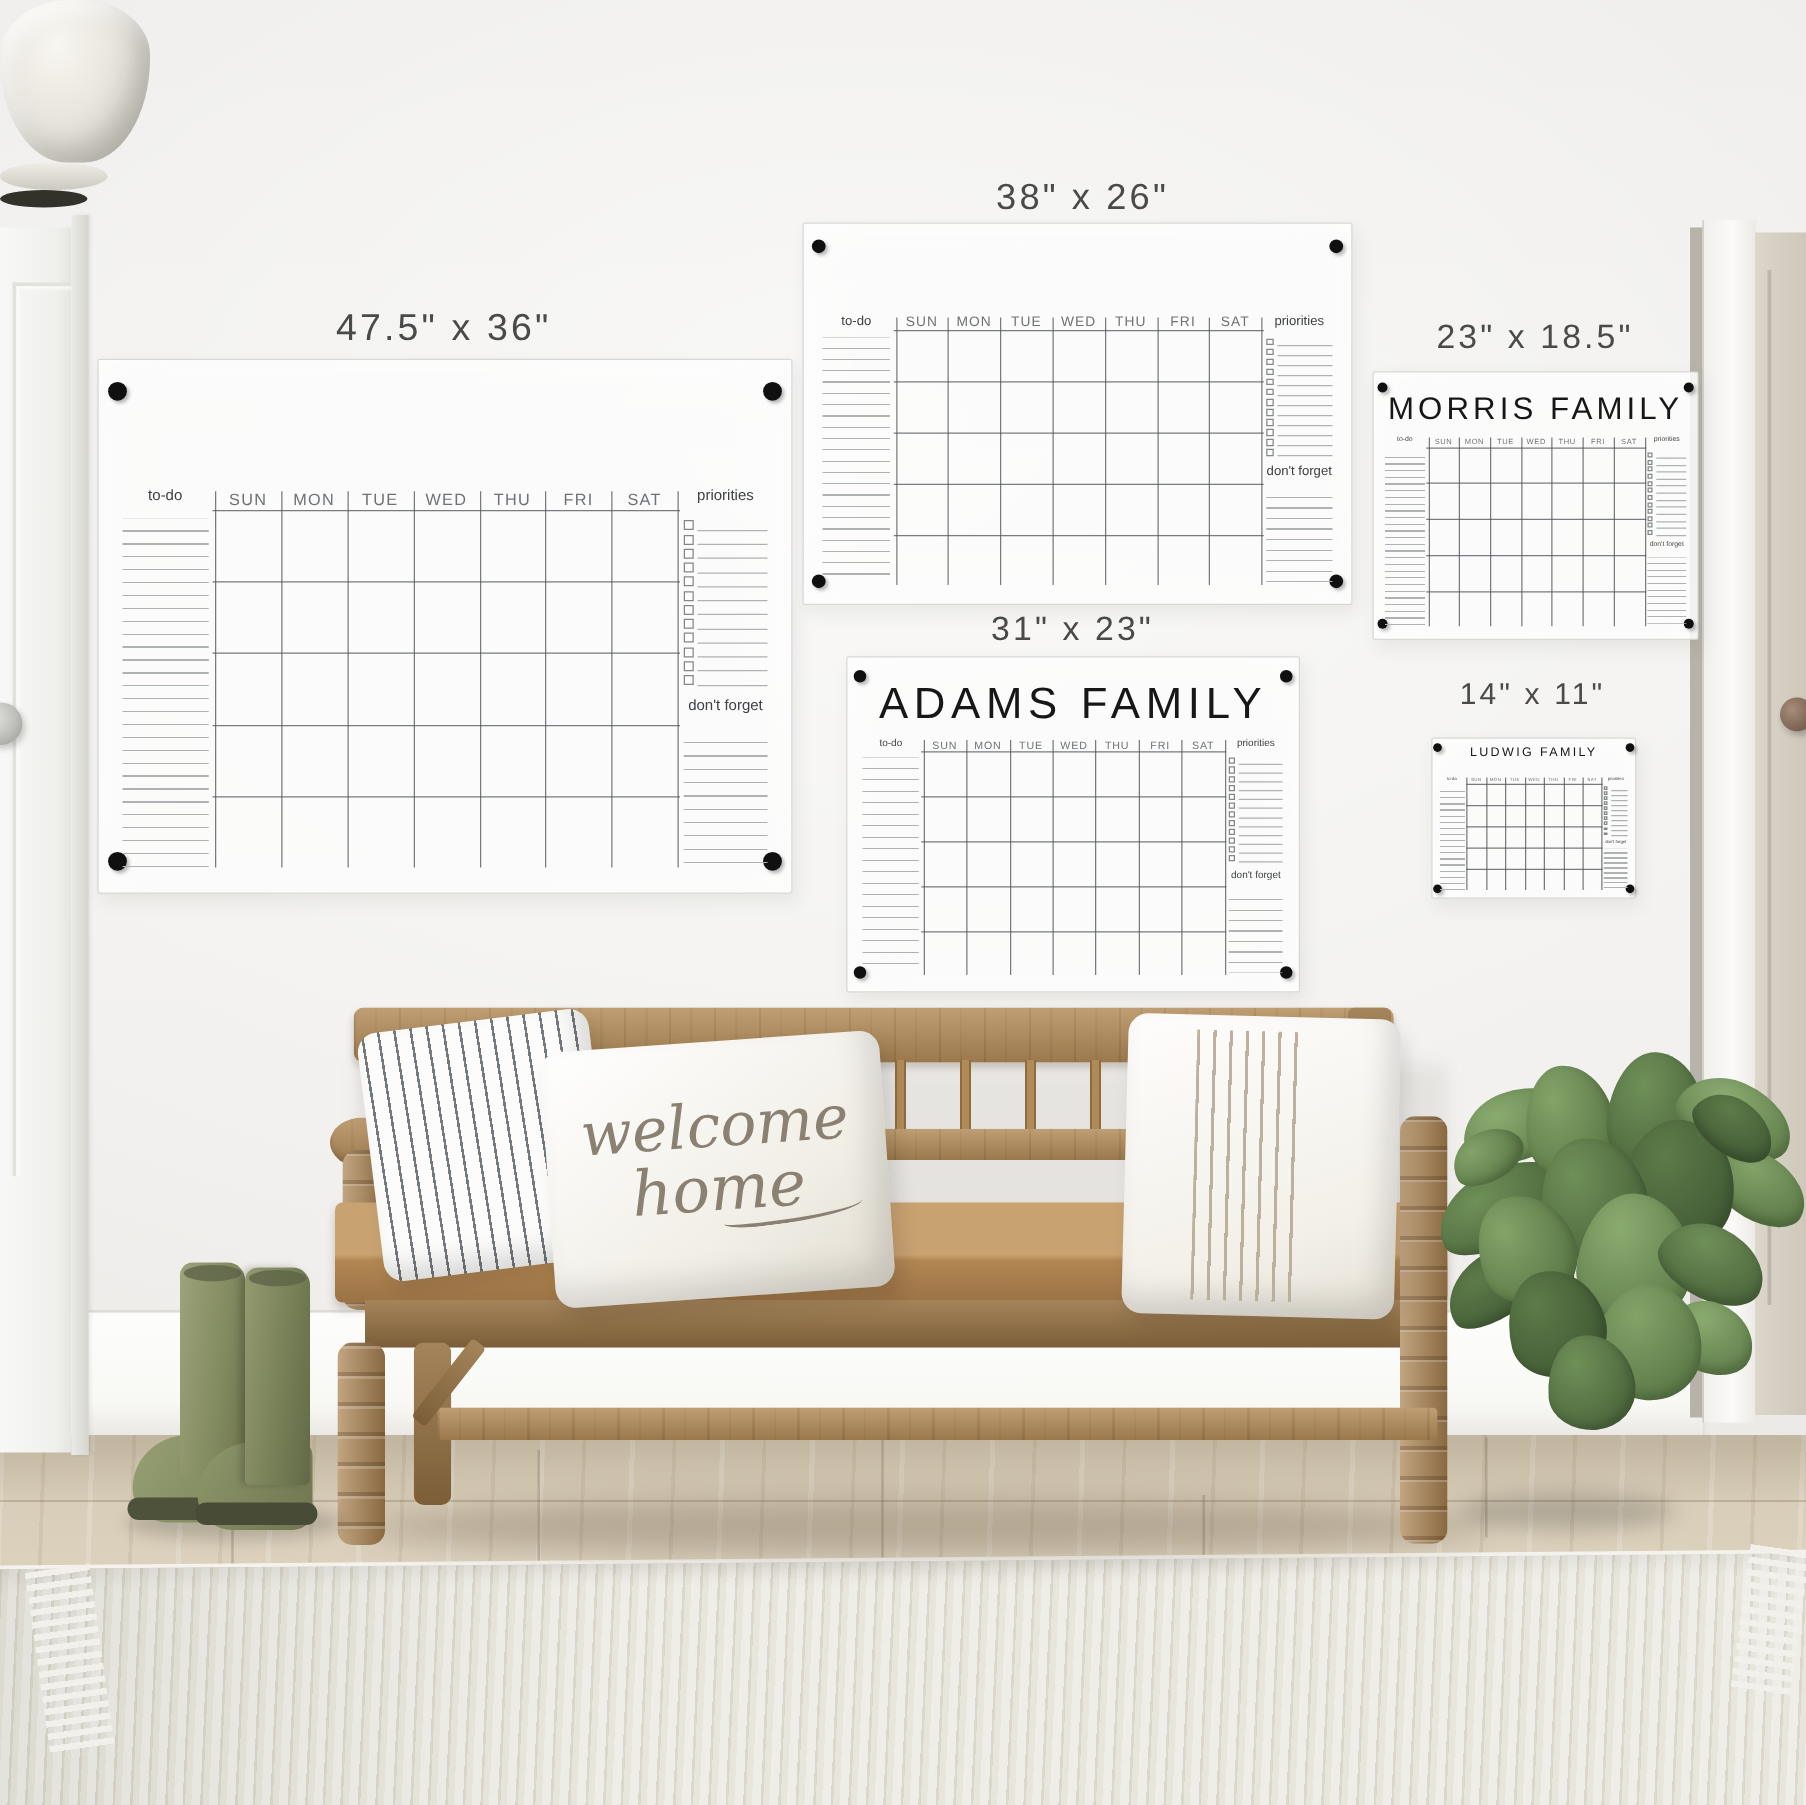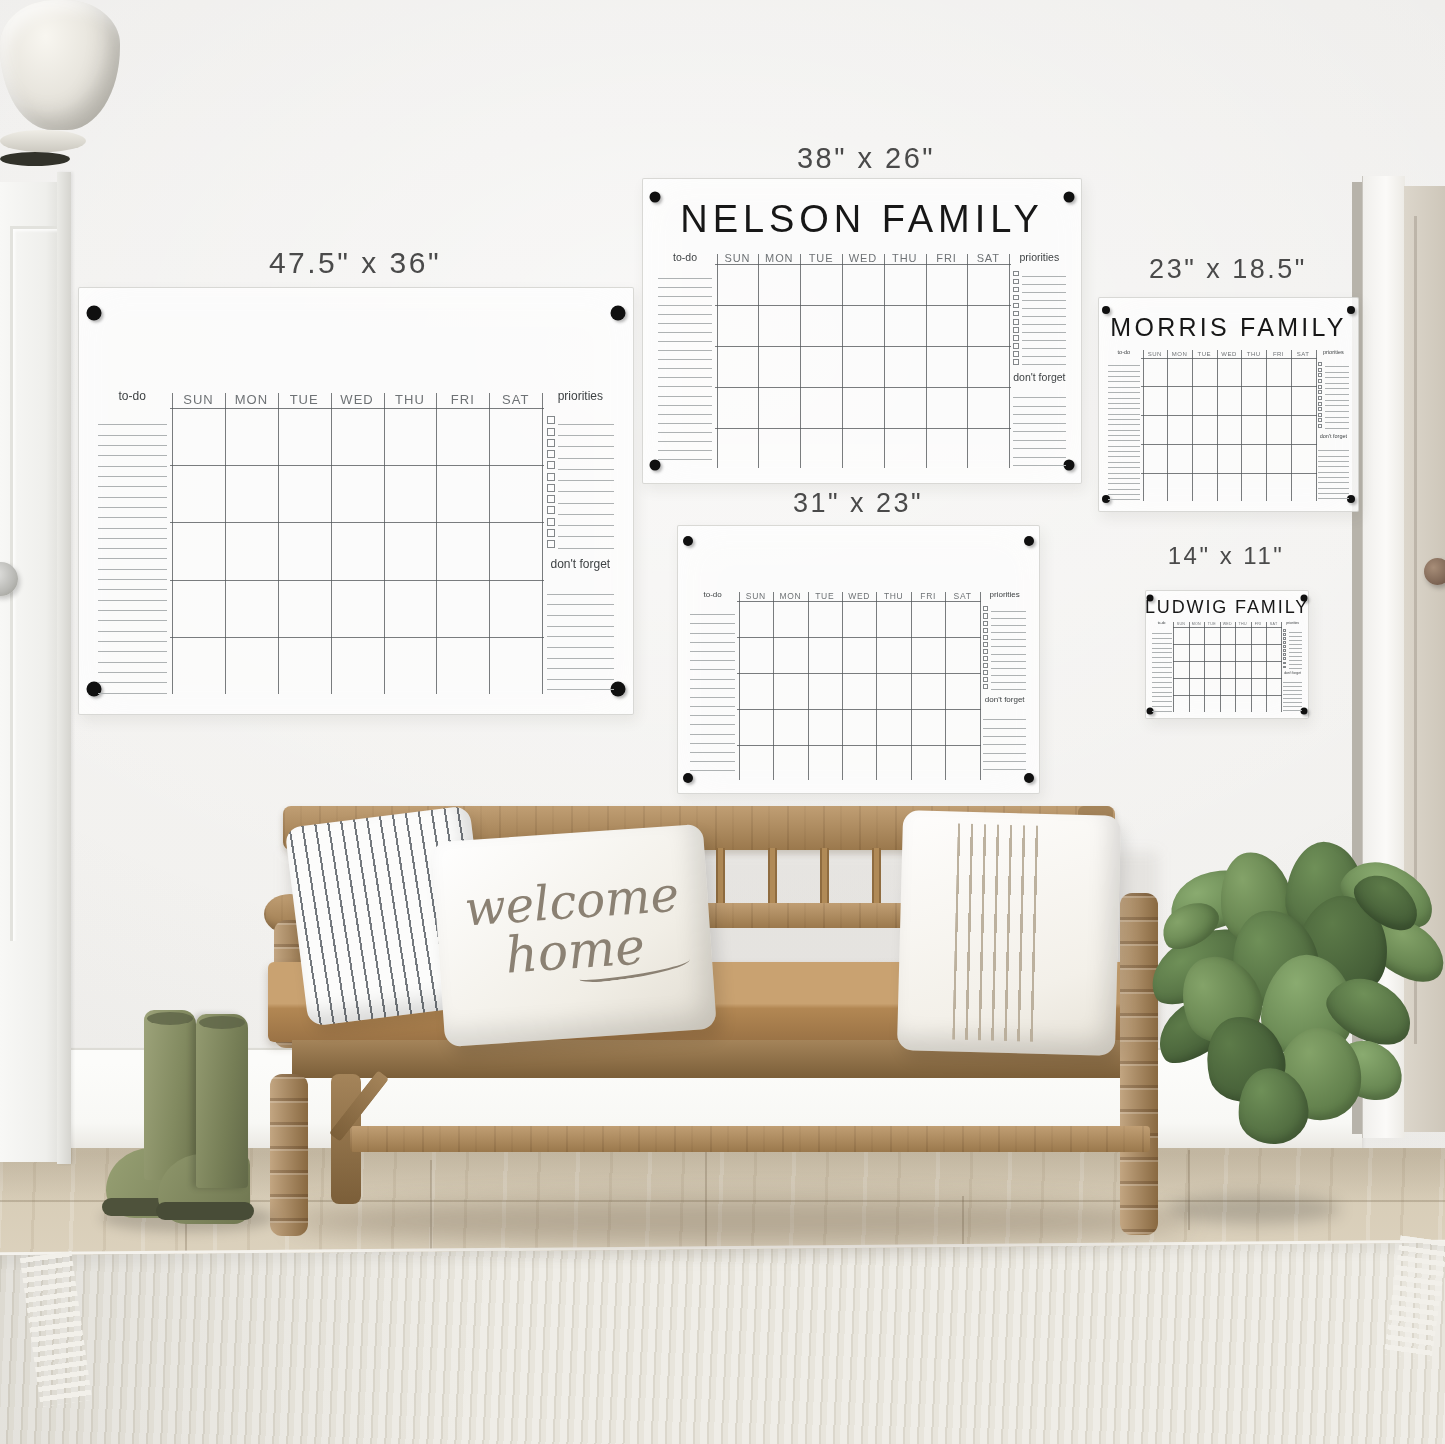--- a/index.html
+++ b/index.html
@@ -231,21 +231,20 @@
           <div class="pri-line" style="left: 11.1025px; right: 0px; top: 0px; height: 9.0028px;"></div>
         </div>
         <div style="left: 468.13px; top: 250.737px; width: 66.48px; height: 11.2535px;">
           <div class="pri-box" style="left: 0px; top: 1.35042px; width: 8.10252px; height: 8.10252px;"></div>
           <div class="pri-line" style="left: 11.1025px; right: 0px; top: 0px; height: 9.0028px;"></div>
         </div>
         <div class="ruled" style="left: 468.13px; top: 296.07px; width: 66.48px; height: 106.5px; background: repeating-linear-gradient(rgba(0, 0, 0, 0) 0px, rgba(0, 0, 0, 0) 9.65px, rgb(174, 178, 179) 9.65px, rgb(174, 178, 179) 10.65px);"></div>
       </div>
       <div class="size-label" style="left: 866px; top: 142px; font-size: 29px;">38" x 26"</div>
       <div class="board" style="left: 642px; top: 178px; width: 438px; height: 304px;">
-        <div class="board-title" style="left: 50%; top: 18.848px; transform: translateX(-50%); font-size: 38px; letter-spacing: 4.94px;">NELSON FAMILY</div>
         <div class="dot" style="left: 11.826px; top: 17.632px; width: 11px; height: 11px; transform: translate(-50%, -50%);"></div>
         <div class="dot" style="left: 426.174px; top: 17.632px; width: 11px; height: 11px; transform: translate(-50%, -50%);"></div>
         <div class="dot" style="left: 11.826px; top: 286.368px; width: 11px; height: 11px; transform: translate(-50%, -50%);"></div>
         <div class="dot" style="left: 426.174px; top: 286.368px; width: 11px; height: 11px; transform: translate(-50%, -50%);"></div>
         <div class="small-label" style="left: 42.048px; top: 72.352px; font-size: 10.5px;">to-do</div>
         <div class="small-label" style="left: 396.39px; top: 72.352px; font-size: 10.5px;">priorities</div>
         <div class="small-label" style="left: 396.39px; top: 192.128px; font-size: 10.5px;">don't forget</div>
         <div class="ruled" style="left: 14.892px; top: 90.592px; width: 54.312px; height: 198.816px; background: repeating-linear-gradient(rgba(0, 0, 0, 0) 0px, rgba(0, 0, 0, 0) 8.03709px, rgb(174, 178, 179) 8.03709px, rgb(174, 178, 179) 9.03709px);"></div>
         <div style="left: 73.584px; top: 73.872px; width: 292.584px; height: 10.944px; display: flex;">
           <span class="day-cell" style="font-size: 11px;">SUN</span>
@@ -397,20 +396,21 @@
           <div class="pri-line" style="left: 7.05126px; right: 0px; top: 0px; height: 4.5014px;"></div>
         </div>
         <div style="left: 218.855px; top: 125.368px; width: 31.08px; height: 5.62675px;">
           <div class="pri-box" style="left: 0px; top: 0.67521px; width: 4.05126px; height: 4.05126px;"></div>
           <div class="pri-line" style="left: 7.05126px; right: 0px; top: 0px; height: 4.5014px;"></div>
         </div>
         <div class="ruled" style="left: 218.855px; top: 148.035px; width: 31.08px; height: 53.25px; background: repeating-linear-gradient(rgba(0, 0, 0, 0) 0px, rgba(0, 0, 0, 0) 4.325px, rgb(174, 178, 179) 4.325px, rgb(174, 178, 179) 5.325px);"></div>
       </div>
       <div class="size-label" style="left: 858px; top: 488px; font-size: 27px;">31" x 23"</div>
       <div class="board" style="left: 677px; top: 525px; width: 361px; height: 267px;">
+        <div class="board-title" style="left: 50%; top: 16.554px; transform: translateX(-50%); font-size: 35px; letter-spacing: 4.55px;">ADAMS FAMILY</div>
         <div class="dot" style="left: 9.747px; top: 15.486px; width: 10px; height: 10px; transform: translate(-50%, -50%);"></div>
         <div class="dot" style="left: 351.253px; top: 15.486px; width: 10px; height: 10px; transform: translate(-50%, -50%);"></div>
         <div class="dot" style="left: 9.747px; top: 251.514px; width: 10px; height: 10px; transform: translate(-50%, -50%);"></div>
         <div class="dot" style="left: 351.253px; top: 251.514px; width: 10px; height: 10px; transform: translate(-50%, -50%);"></div>
         <div class="small-label" style="left: 34.656px; top: 63.546px; font-size: 8px;">to-do</div>
         <div class="small-label" style="left: 326.705px; top: 63.546px; font-size: 8px;">priorities</div>
         <div class="small-label" style="left: 326.705px; top: 168.744px; font-size: 8px;">don't forget</div>
         <div class="ruled" style="left: 12.274px; top: 79.566px; width: 44.764px; height: 174.618px; background: repeating-linear-gradient(rgba(0, 0, 0, 0) 0px, rgba(0, 0, 0, 0) 8.19042px, rgb(174, 178, 179) 8.19042px, rgb(174, 178, 179) 9.19042px);"></div>
         <div style="left: 60.648px; top: 64.881px; width: 241.148px; height: 9.612px; display: flex;">
           <span class="day-cell" style="font-size: 8.5px;">SUN</span>
@@ -479,21 +479,21 @@
           <div class="pri-line" style="left: 8.07834px; right: 0px; top: 0px; height: 5.6426px;"></div>
         </div>
         <div style="left: 305.045px; top: 157.152px; width: 43.32px; height: 7.05325px;">
           <div class="pri-box" style="left: 0px; top: 0.84639px; width: 5.07834px; height: 5.07834px;"></div>
           <div class="pri-line" style="left: 8.07834px; right: 0px; top: 0px; height: 5.6426px;"></div>
         </div>
         <div class="ruled" style="left: 305.045px; top: 185.565px; width: 43.32px; height: 66.75px; background: repeating-linear-gradient(rgba(0, 0, 0, 0) 0px, rgba(0, 0, 0, 0) 7.34375px, rgb(174, 178, 179) 7.34375px, rgb(174, 178, 179) 8.34375px);"></div>
       </div>
       <div class="size-label" style="left: 1226px; top: 542px; font-size: 24px;">14" x 11"</div>
       <div class="board" style="left: 1145px; top: 590px; width: 162px; height: 127px;">
-        <div class="board-title" style="left: 50%; top: 6.35px; transform: translateX(-50%); font-size: 18px; letter-spacing: 1.885px;">LUDWIG FAMILY</div>
+        <div class="board-title" style="left: 50%; top: 6.35px; transform: translateX(-50%); font-size: 10px; letter-spacing: 1.885px;">LUDWIG FAMILY</div>
         <div class="dot" style="left: 4.374px; top: 7.366px; width: 7px; height: 7px; transform: translate(-50%, -50%);"></div>
         <div class="dot" style="left: 157.626px; top: 7.366px; width: 7px; height: 7px; transform: translate(-50%, -50%);"></div>
         <div class="dot" style="left: 4.374px; top: 119.634px; width: 7px; height: 7px; transform: translate(-50%, -50%);"></div>
         <div class="dot" style="left: 157.626px; top: 119.634px; width: 7px; height: 7px; transform: translate(-50%, -50%);"></div>
         <div class="small-label" style="left: 15.552px; top: 30.226px; font-size: 3.4px;">to-do</div>
         <div class="small-label" style="left: 146.61px; top: 30.226px; font-size: 3.4px;">priorities</div>
         <div class="small-label" style="left: 146.61px; top: 80.264px; font-size: 3.4px;">don't forget</div>
         <div class="ruled" style="left: 5.508px; top: 37.846px; width: 20.088px; height: 83.058px; background: repeating-linear-gradient(rgba(0, 0, 0, 0) 0px, rgba(0, 0, 0, 0) 3.88576px, rgb(174, 178, 179) 3.88576px, rgb(174, 178, 179) 4.88576px);"></div>
         <div style="left: 27.216px; top: 30.861px; width: 108.216px; height: 4.572px; display: flex;">
           <span class="day-cell" style="font-size: 3.6px;">SUN</span>

